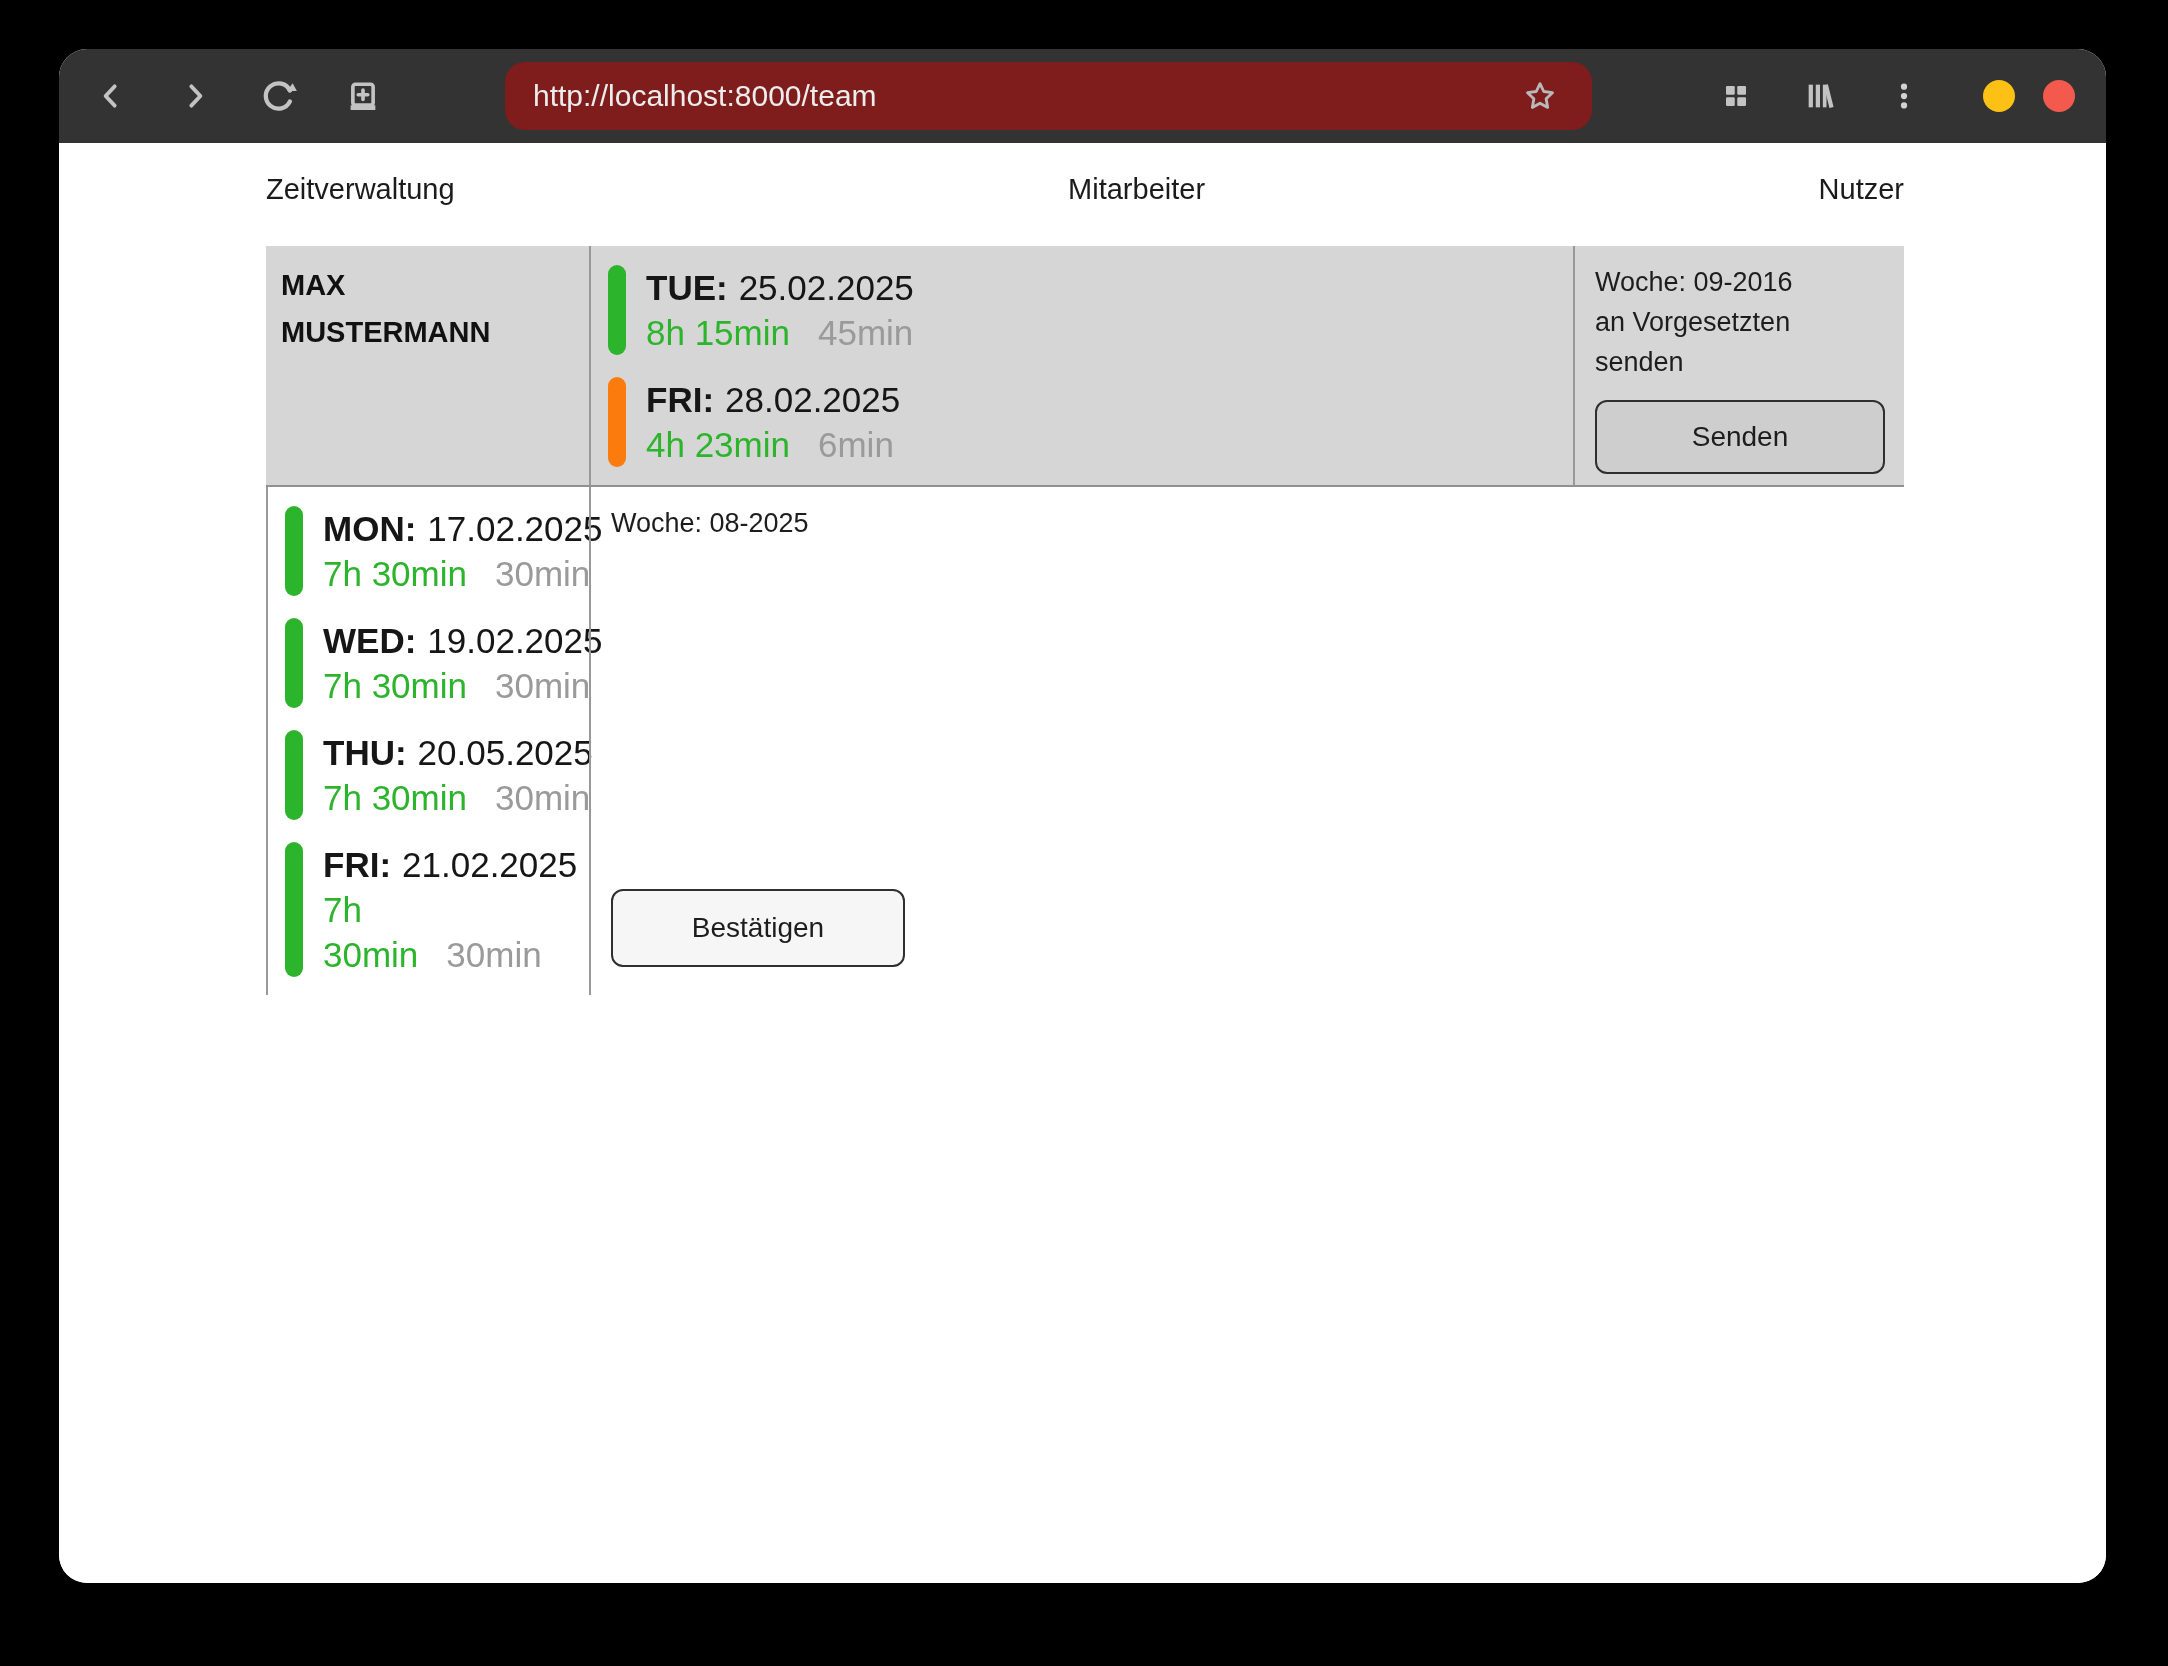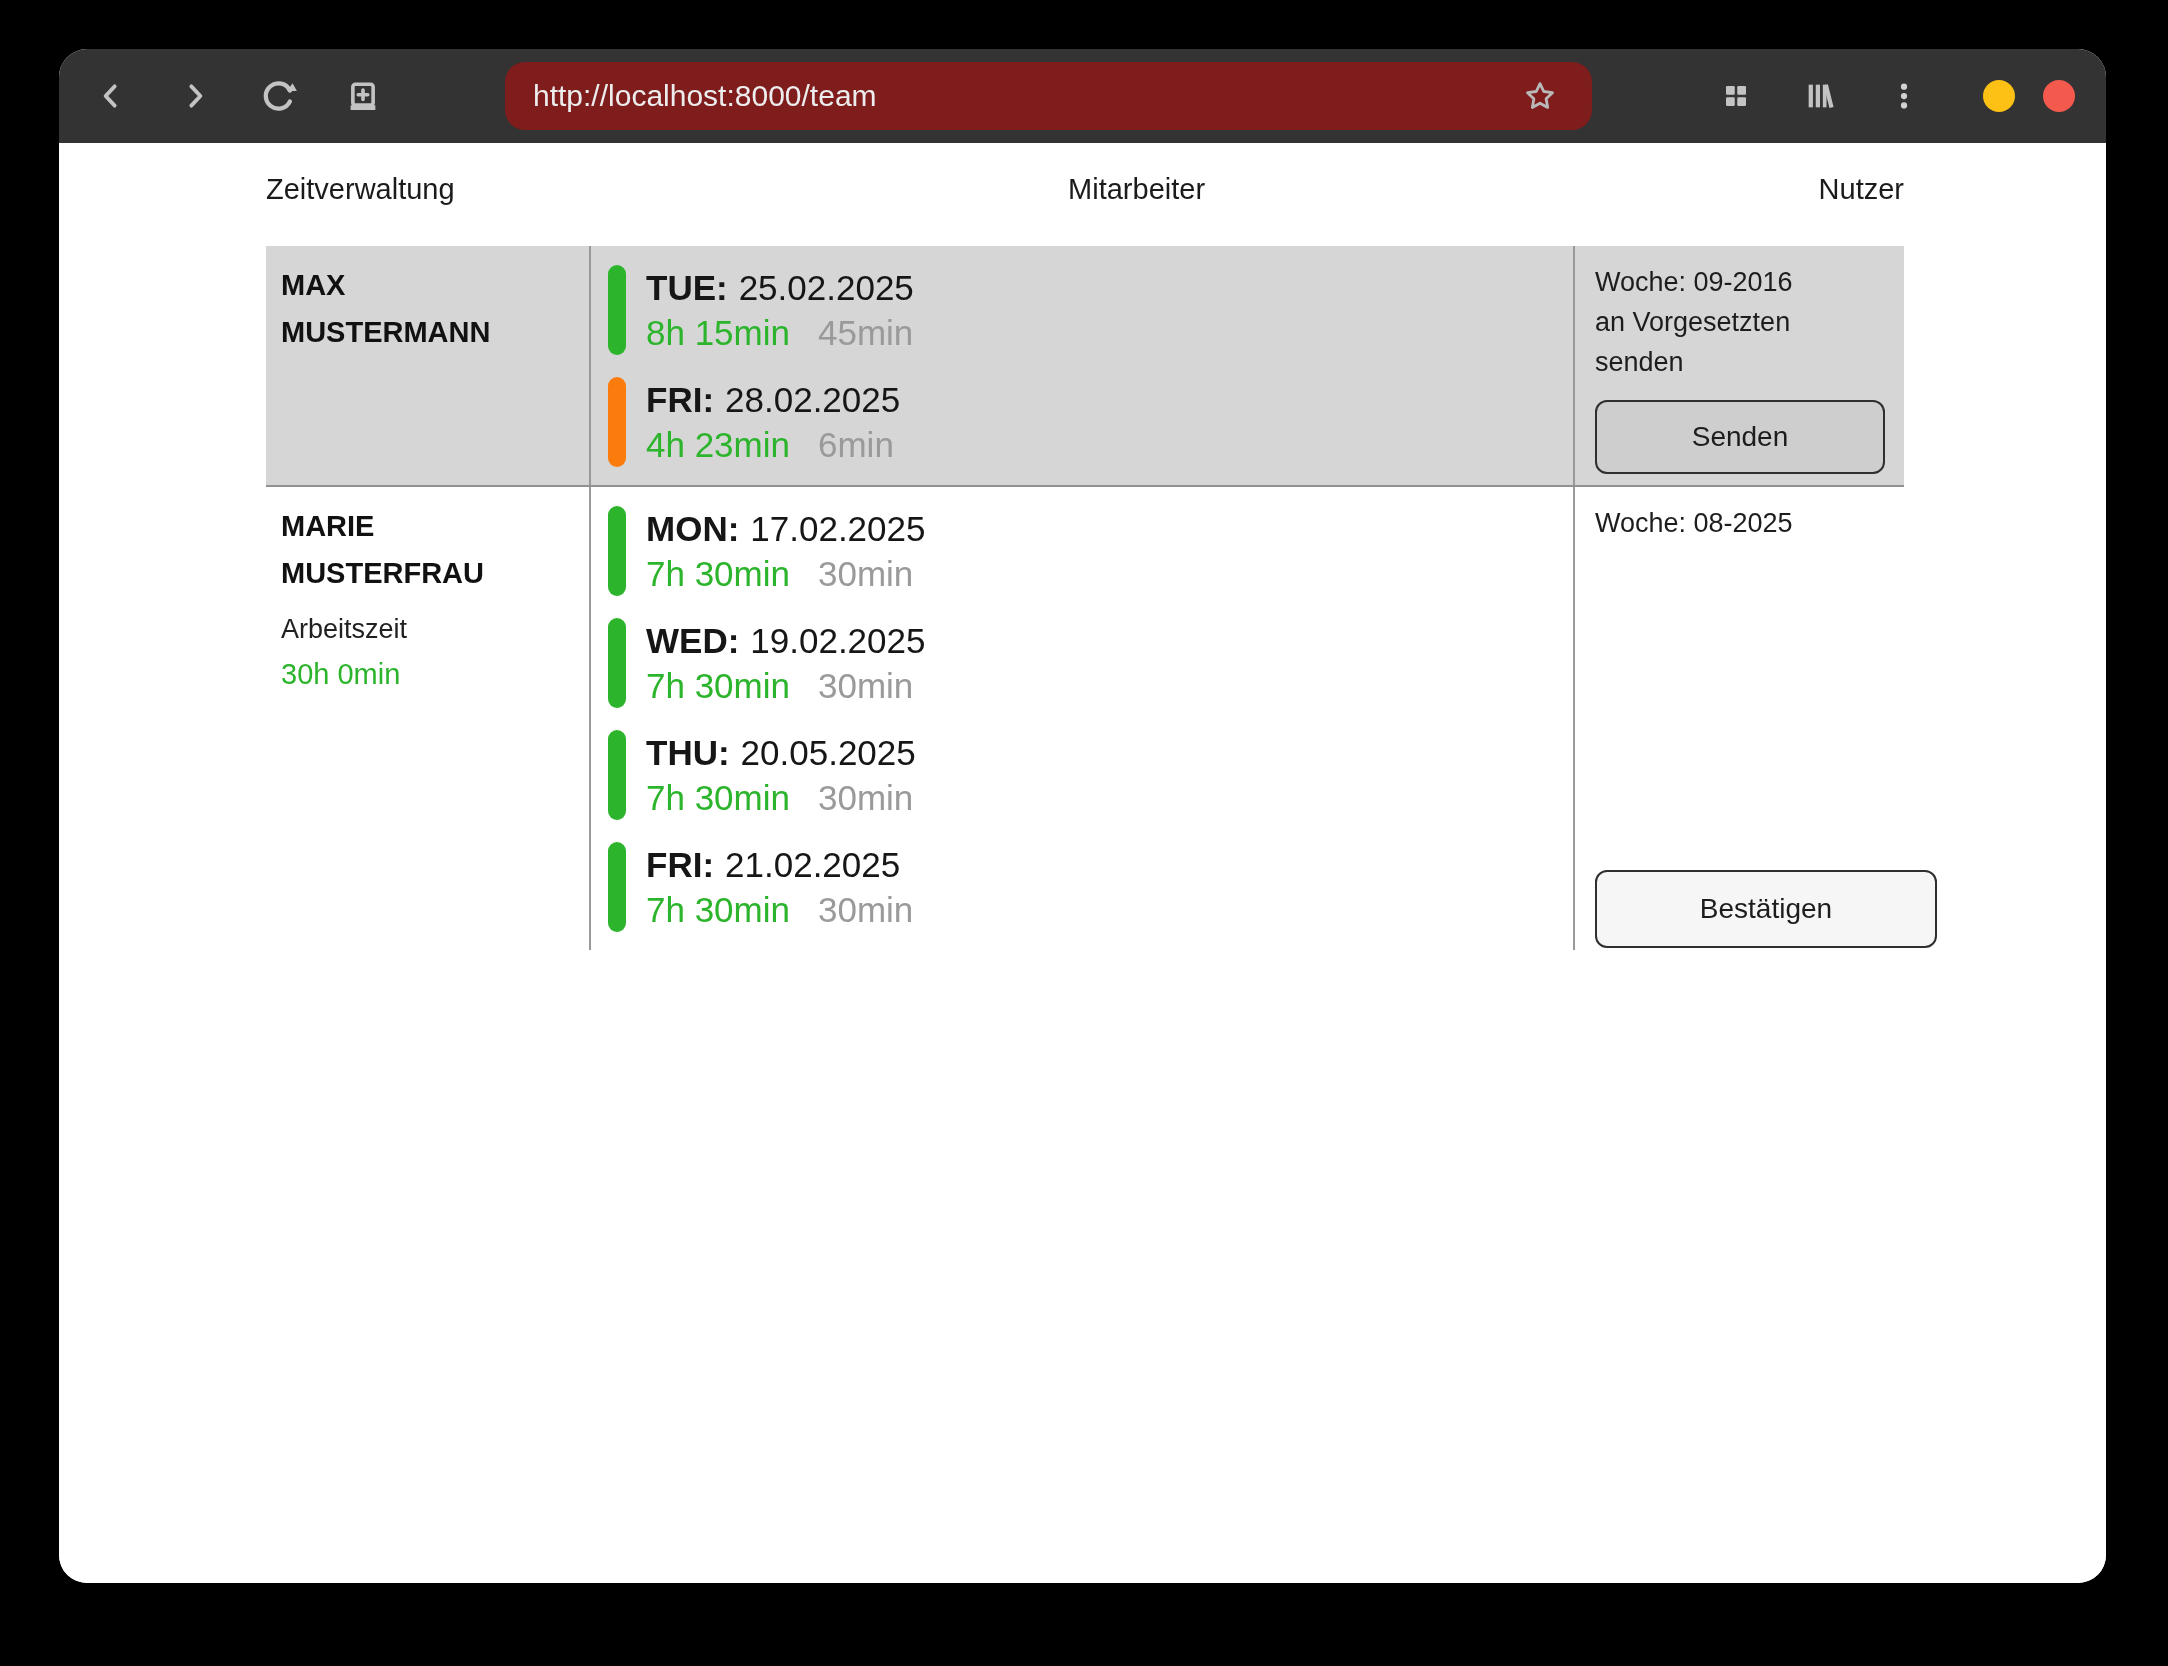--- a/index.html
+++ b/index.html
@@ -60,21 +60,21 @@
   .pause { color:#9a9a9a; }
 
   .cell-week { border-left:2px solid #999; padding:16px 10px 0 20px; position:relative;
     font-size:27px; line-height:40px; color:#1d1d1d; }
   .btn {
     position:absolute; left:20px; width:290px; height:74px;
     border:2px solid #2f2f2f; border-radius:12px; background:rgba(0,0,0,0.035);
     font-family:"Liberation Sans", sans-serif; font-size:28px; color:#1d1d1d; cursor:pointer;
   }
   .btn.senden { top:154px; }
-  .btn.bestaetigen { bottom:2px; width:342px; height:78px; }
+  .btn.bestaetigen { bottom:28px; width:294px; height:78px; }
 </style>
 </head>
 <body>
 
 <div class="window">
 
   <div class="chrome">
 
     <div class="nav-btn">
       <svg width="34" height="34" viewBox="0 0 24 24">
@@ -185,26 +185,20 @@
 
         <div class="cell-week">
           <div>Woche: 09-2016</div>
           <div>an Vorgesetzten</div>
           <div>senden</div>
           <button class="btn senden">Senden</button>
         </div>
       </div>
 
       <div class="row">
-        <div class="cell-name">
-          <div class="emp-name">MARIE</div>
-          <div class="emp-name">MUSTERFRAU</div>
-          <div class="sub-label">Arbeitszeit</div>
-          <div class="sub-value">30h 0min</div>
-        </div>
 
         <div class="cell-days">
           <div class="entry">
             <div class="pill green"></div>
             <div class="entry-text">
               <div>
                 <span class="day-label">MON:</span><span>17.02.2025</span>
               </div>
               <div>
                 <span class="work">7h 30min</span><span class="pause">30min</span>

